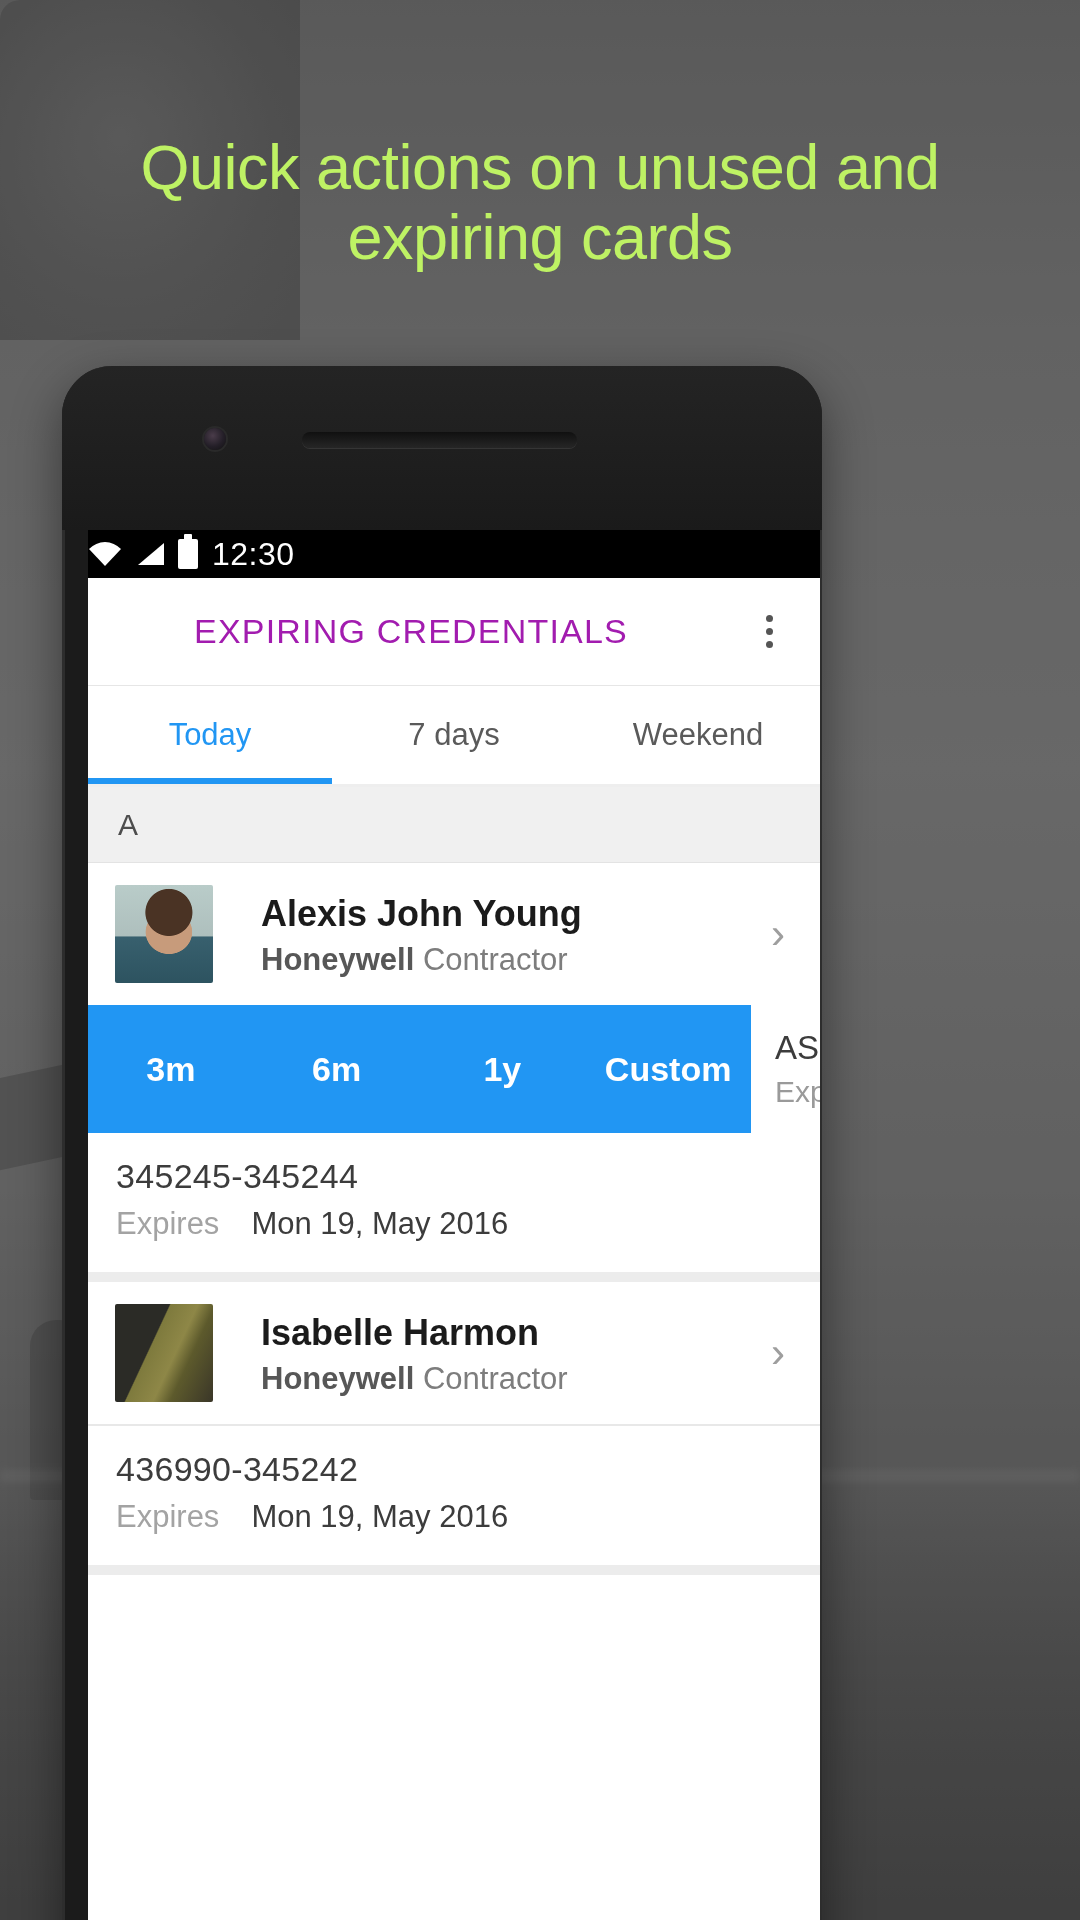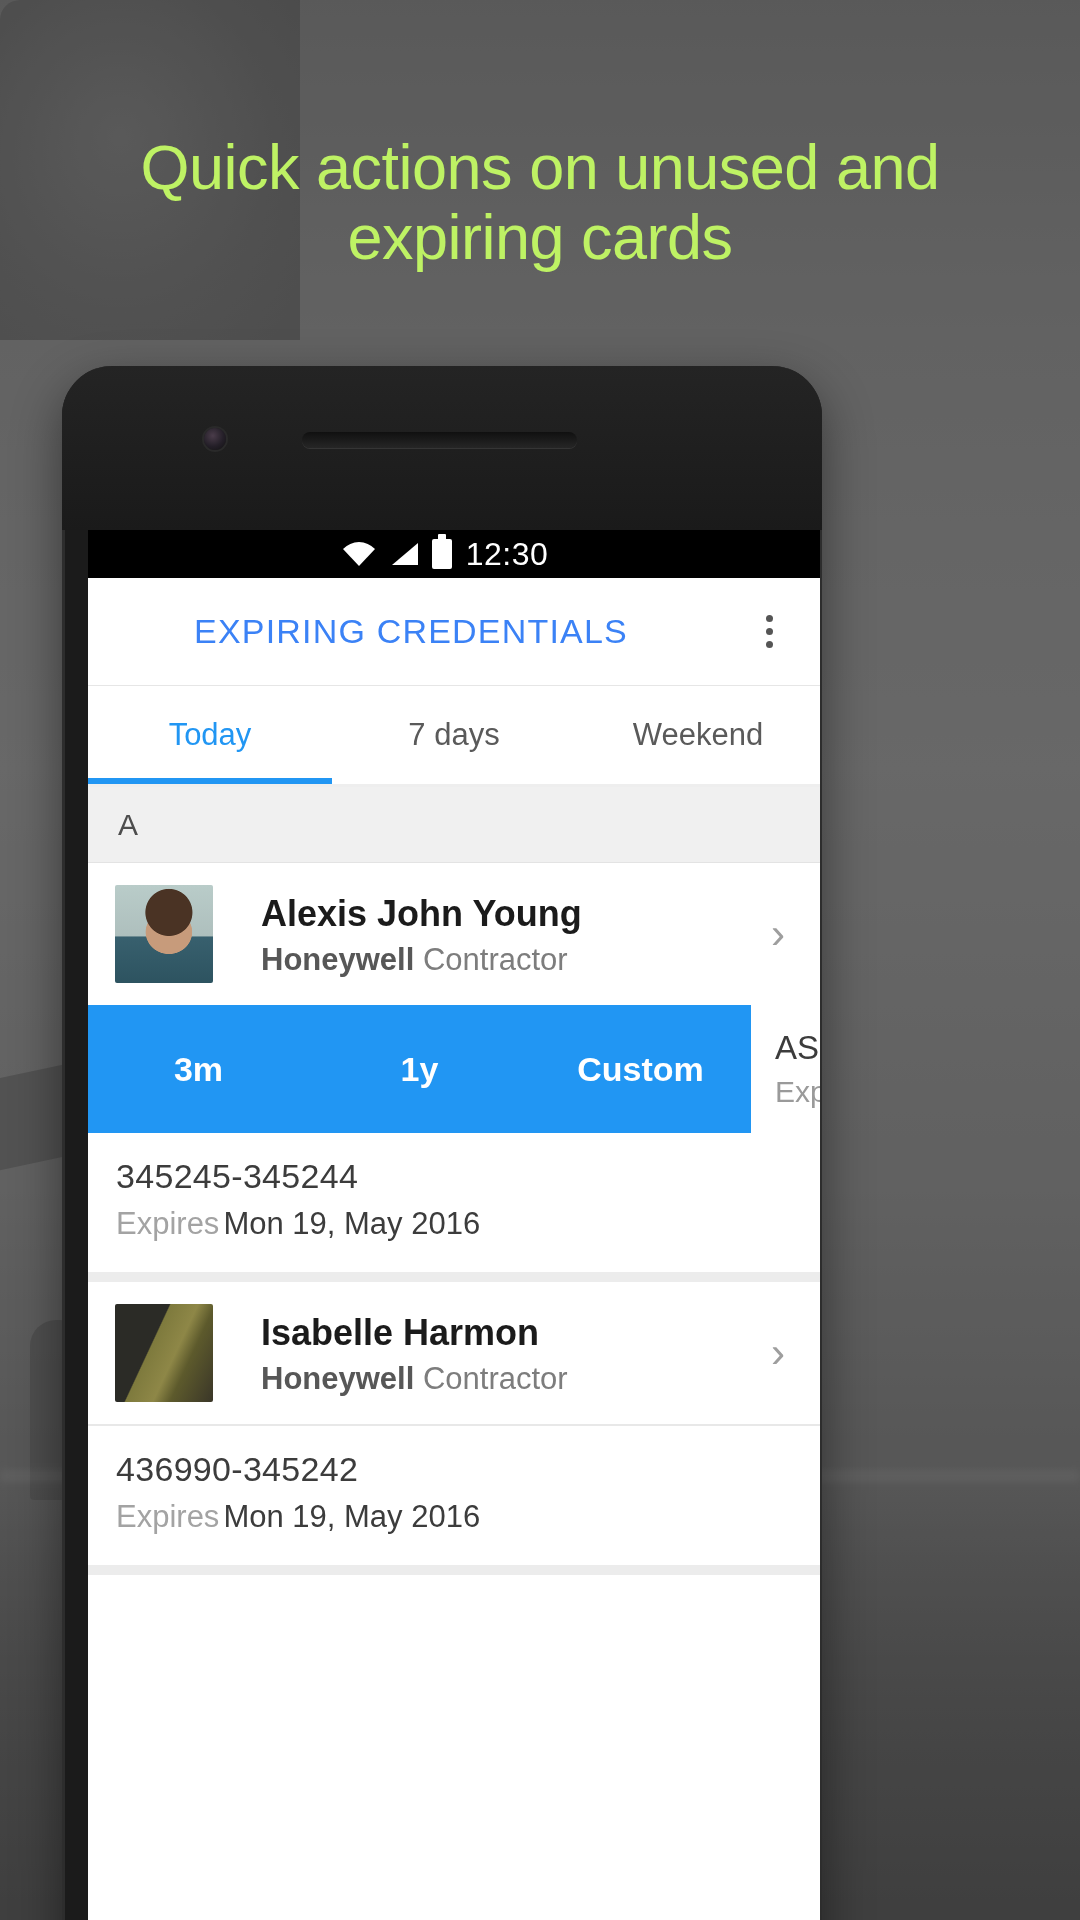--- a/index.html
+++ b/index.html
@@ -92,21 +92,21 @@
 
   
   .screen{
     position:absolute; left:26px; top:164px; right:2px; bottom:0;
     background:#ffffff; overflow:hidden;
   }
 
   
   .statusbar{
     height:48px; background:#000; position:relative;
-    display:flex; align-items:center; justify-content:center;
+    display:flex; align-items:center; justify-content:flex-start;
     padding-right:18px; gap:14px;
   }
   .sb-icons{ display:flex; align-items:center; gap:13px; }
   .ic-wifi{ width:34px; height:24px; }
   .ic-signal{ width:30px; height:24px; }
   .ic-batt{
     width:20px; height:30px; background:#fff; border-radius:2px; position:relative;
   }
   .ic-batt::before{
     content:""; position:absolute; left:6px; top:-5px; width:8px; height:5px;
@@ -114,21 +114,21 @@
   }
   .sb-clock{ color:#fff; font-size:32px; letter-spacing:.5px; }
 
   
   .appbar{
     height:108px; background:#fff; display:flex; align-items:center;
     position:relative; border-bottom:1px solid #e6e6e6;
   }
   .appbar-title{
     flex:1; text-align:center; font-size:34px; letter-spacing:1.2px;
-    color:#3b82f6; font-weight:400; 
+    color:#a21caf; font-weight:400; 
   }
   .overflow-btn{
     width:70px; display:flex; flex-direction:column; align-items:center;
     gap:6px; margin-right:16px; cursor:pointer;
   }
   .overflow-btn span{ width:7px; height:7px; border-radius:50%; background:#555; display:block; }
 
   
   .tabs{ display:flex; height:98px; background:#fff; position:relative; }
   .tab{
@@ -190,21 +190,21 @@
     flex:1; padding:24px 0 24px 24px; overflow:hidden; white-space:nowrap;
   }
   .card-peek .num{ font-size:33px; color:#3c3c3c; }
   .card-peek .exp{ font-size:30px; color:#9a9a9a; margin-top:8px; }
 
   
   .card-row{ background:#fff; padding:24px 16px 30px 28px; }
   .card-num{ font-size:34px; color:#3c3c3c; letter-spacing:.3px; }
   .card-exp{ font-size:31px; margin-top:10px; }
   .card-exp .lbl{ color:#a3a3a3; }
-  .card-exp .val{ color:#3c3c3c; margin-left:4px; }
+  .card-exp .val{ color:#3c3c3c; margin-left:32px; }
 
   .divider-thick{ height:10px; background:#ececec; }
   .divider-thin{ height:2px; background:#e8e8e8; }
 </style>
 </head>
 <body>
 
 <div class="bg-photo">
   <div class="silhouette bg-left-wing"></div>
   <div class="bg-right-plane"></div>
@@ -266,20 +266,21 @@
           <b>Honeywell</b>
           <span>Contractor</span>
         </div>
       </div>
       <div class="chevron">›</div>
     </div>
 
     <div class="card-strip">
       <div class="quick-actions">
         <div class="qa-btn">3m</div>
+        <div class="qa-btn">6m</div>
         <div class="qa-btn">1y</div>
         <div class="qa-btn">Custom</div>
       </div>
       <div class="card-peek">
         <div class="num">AS0981</div>
         <div class="exp">Expires</div>
       </div>
     </div>
 
     <div class="card-row">

